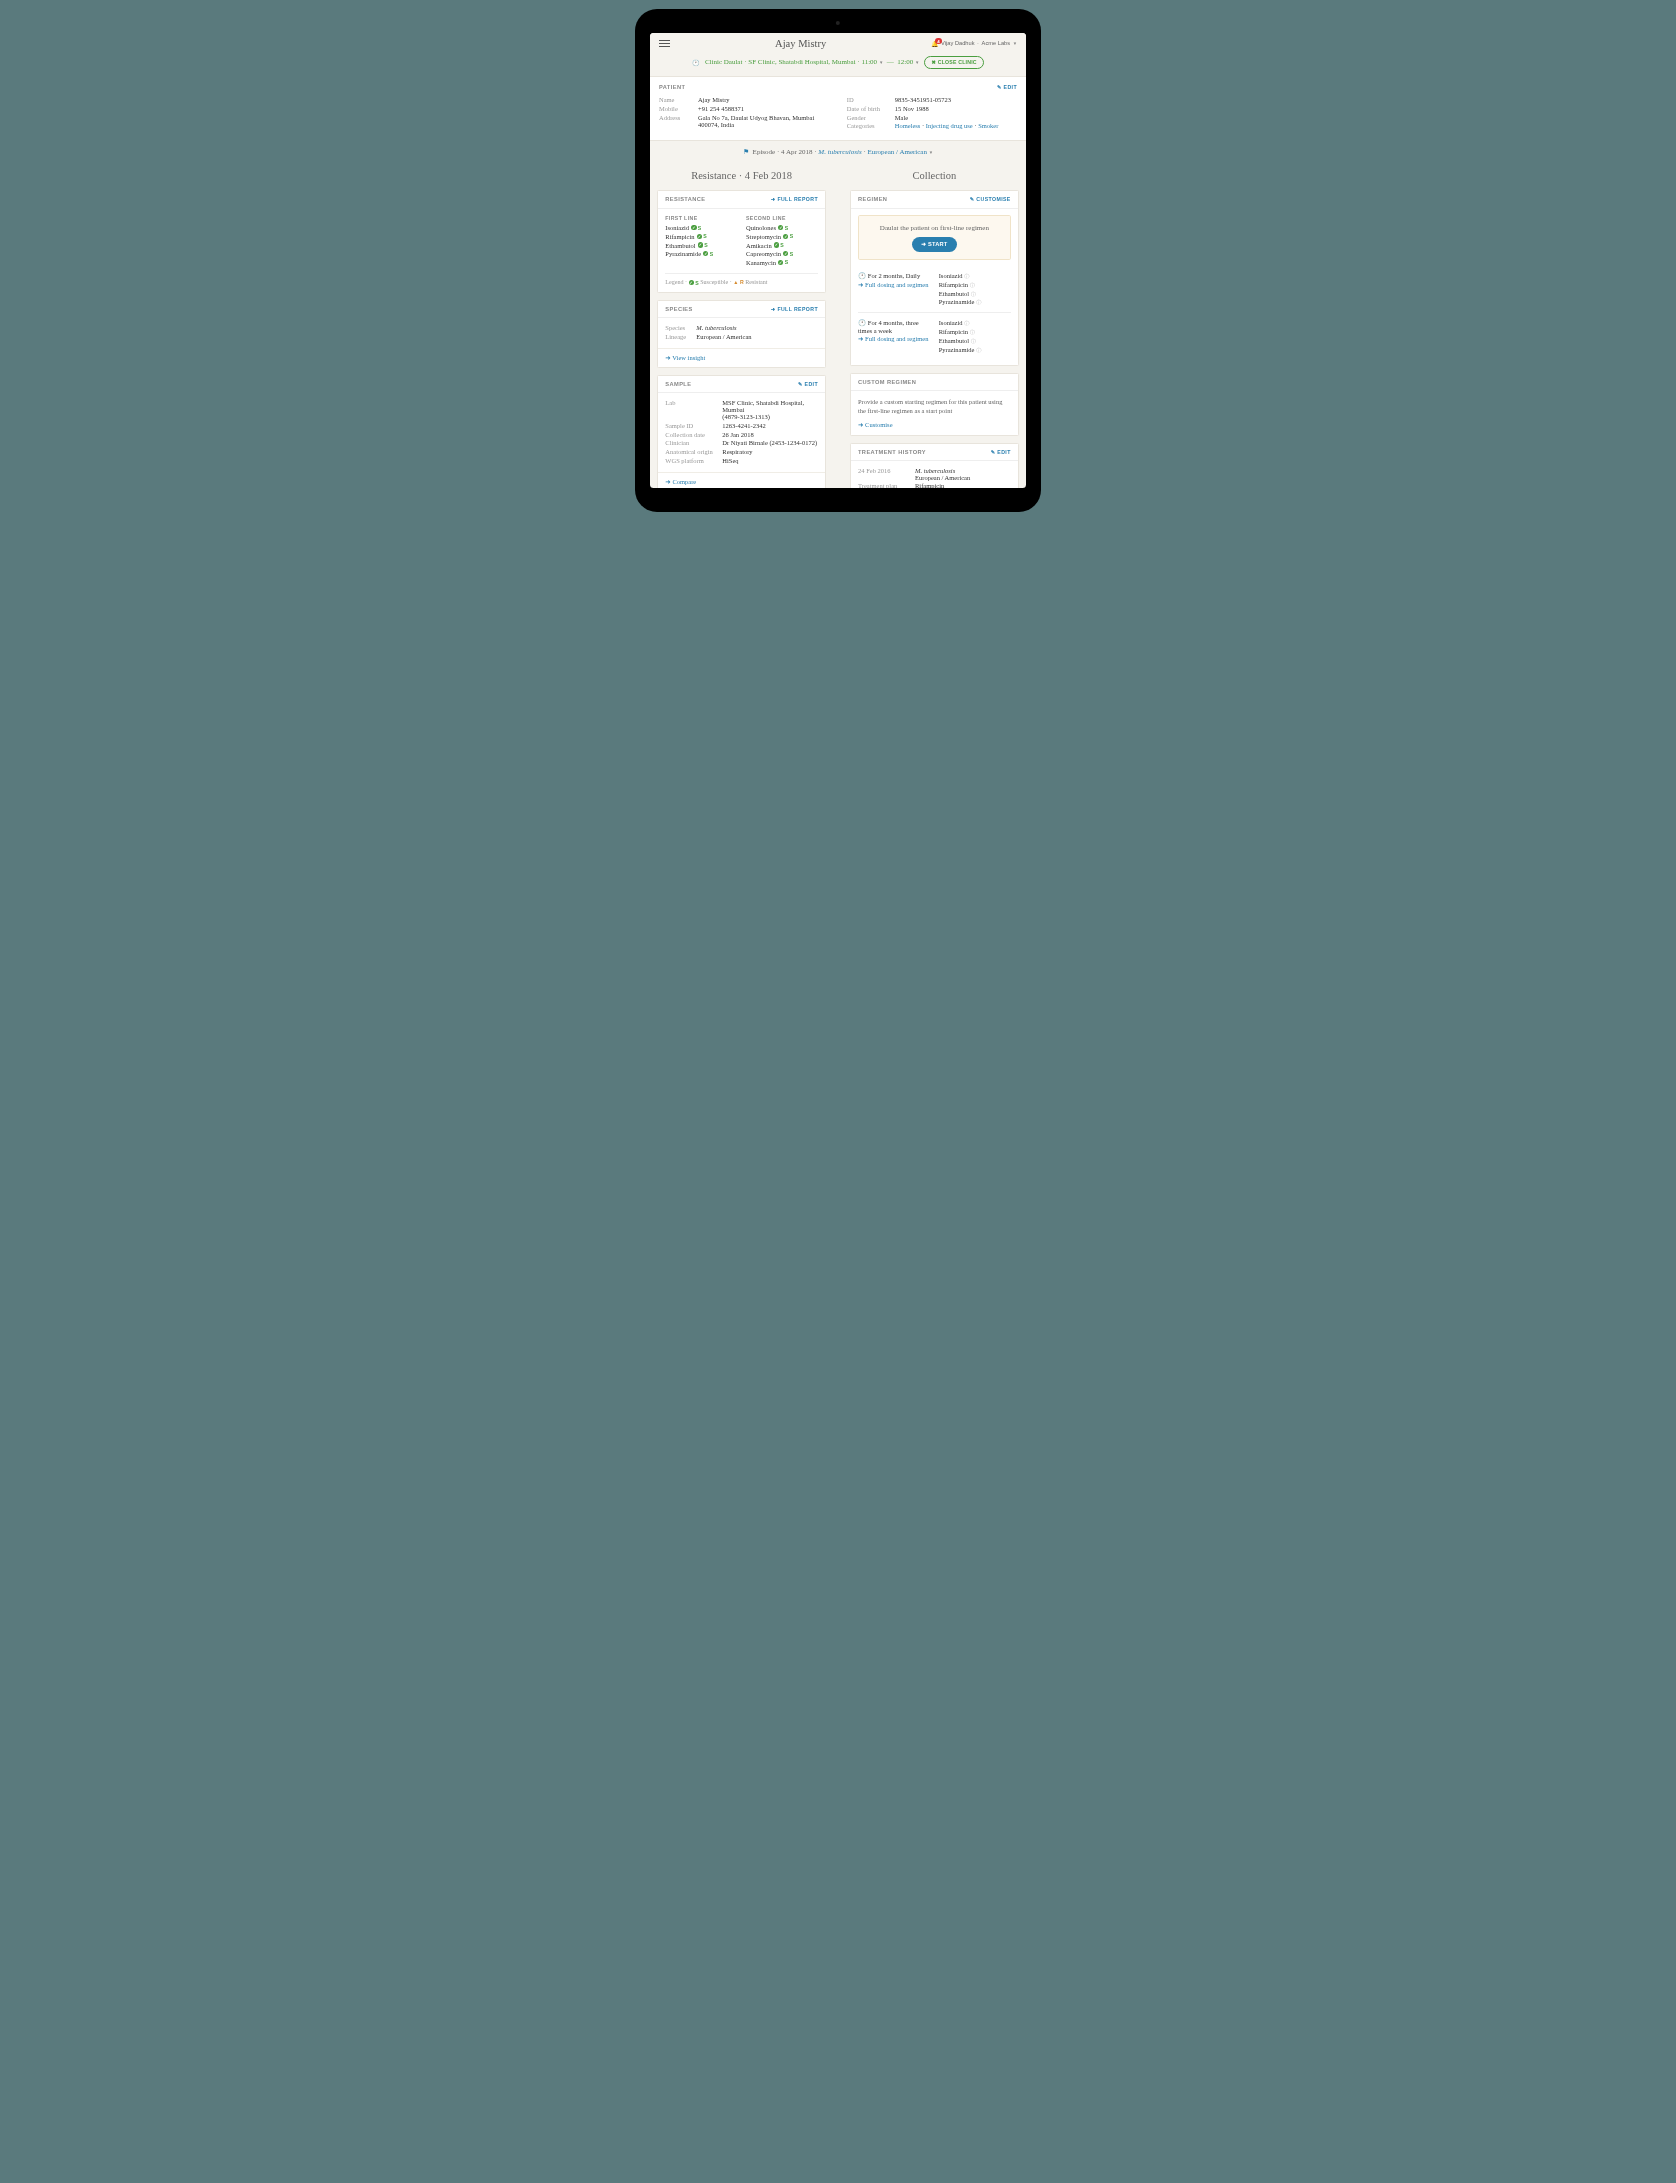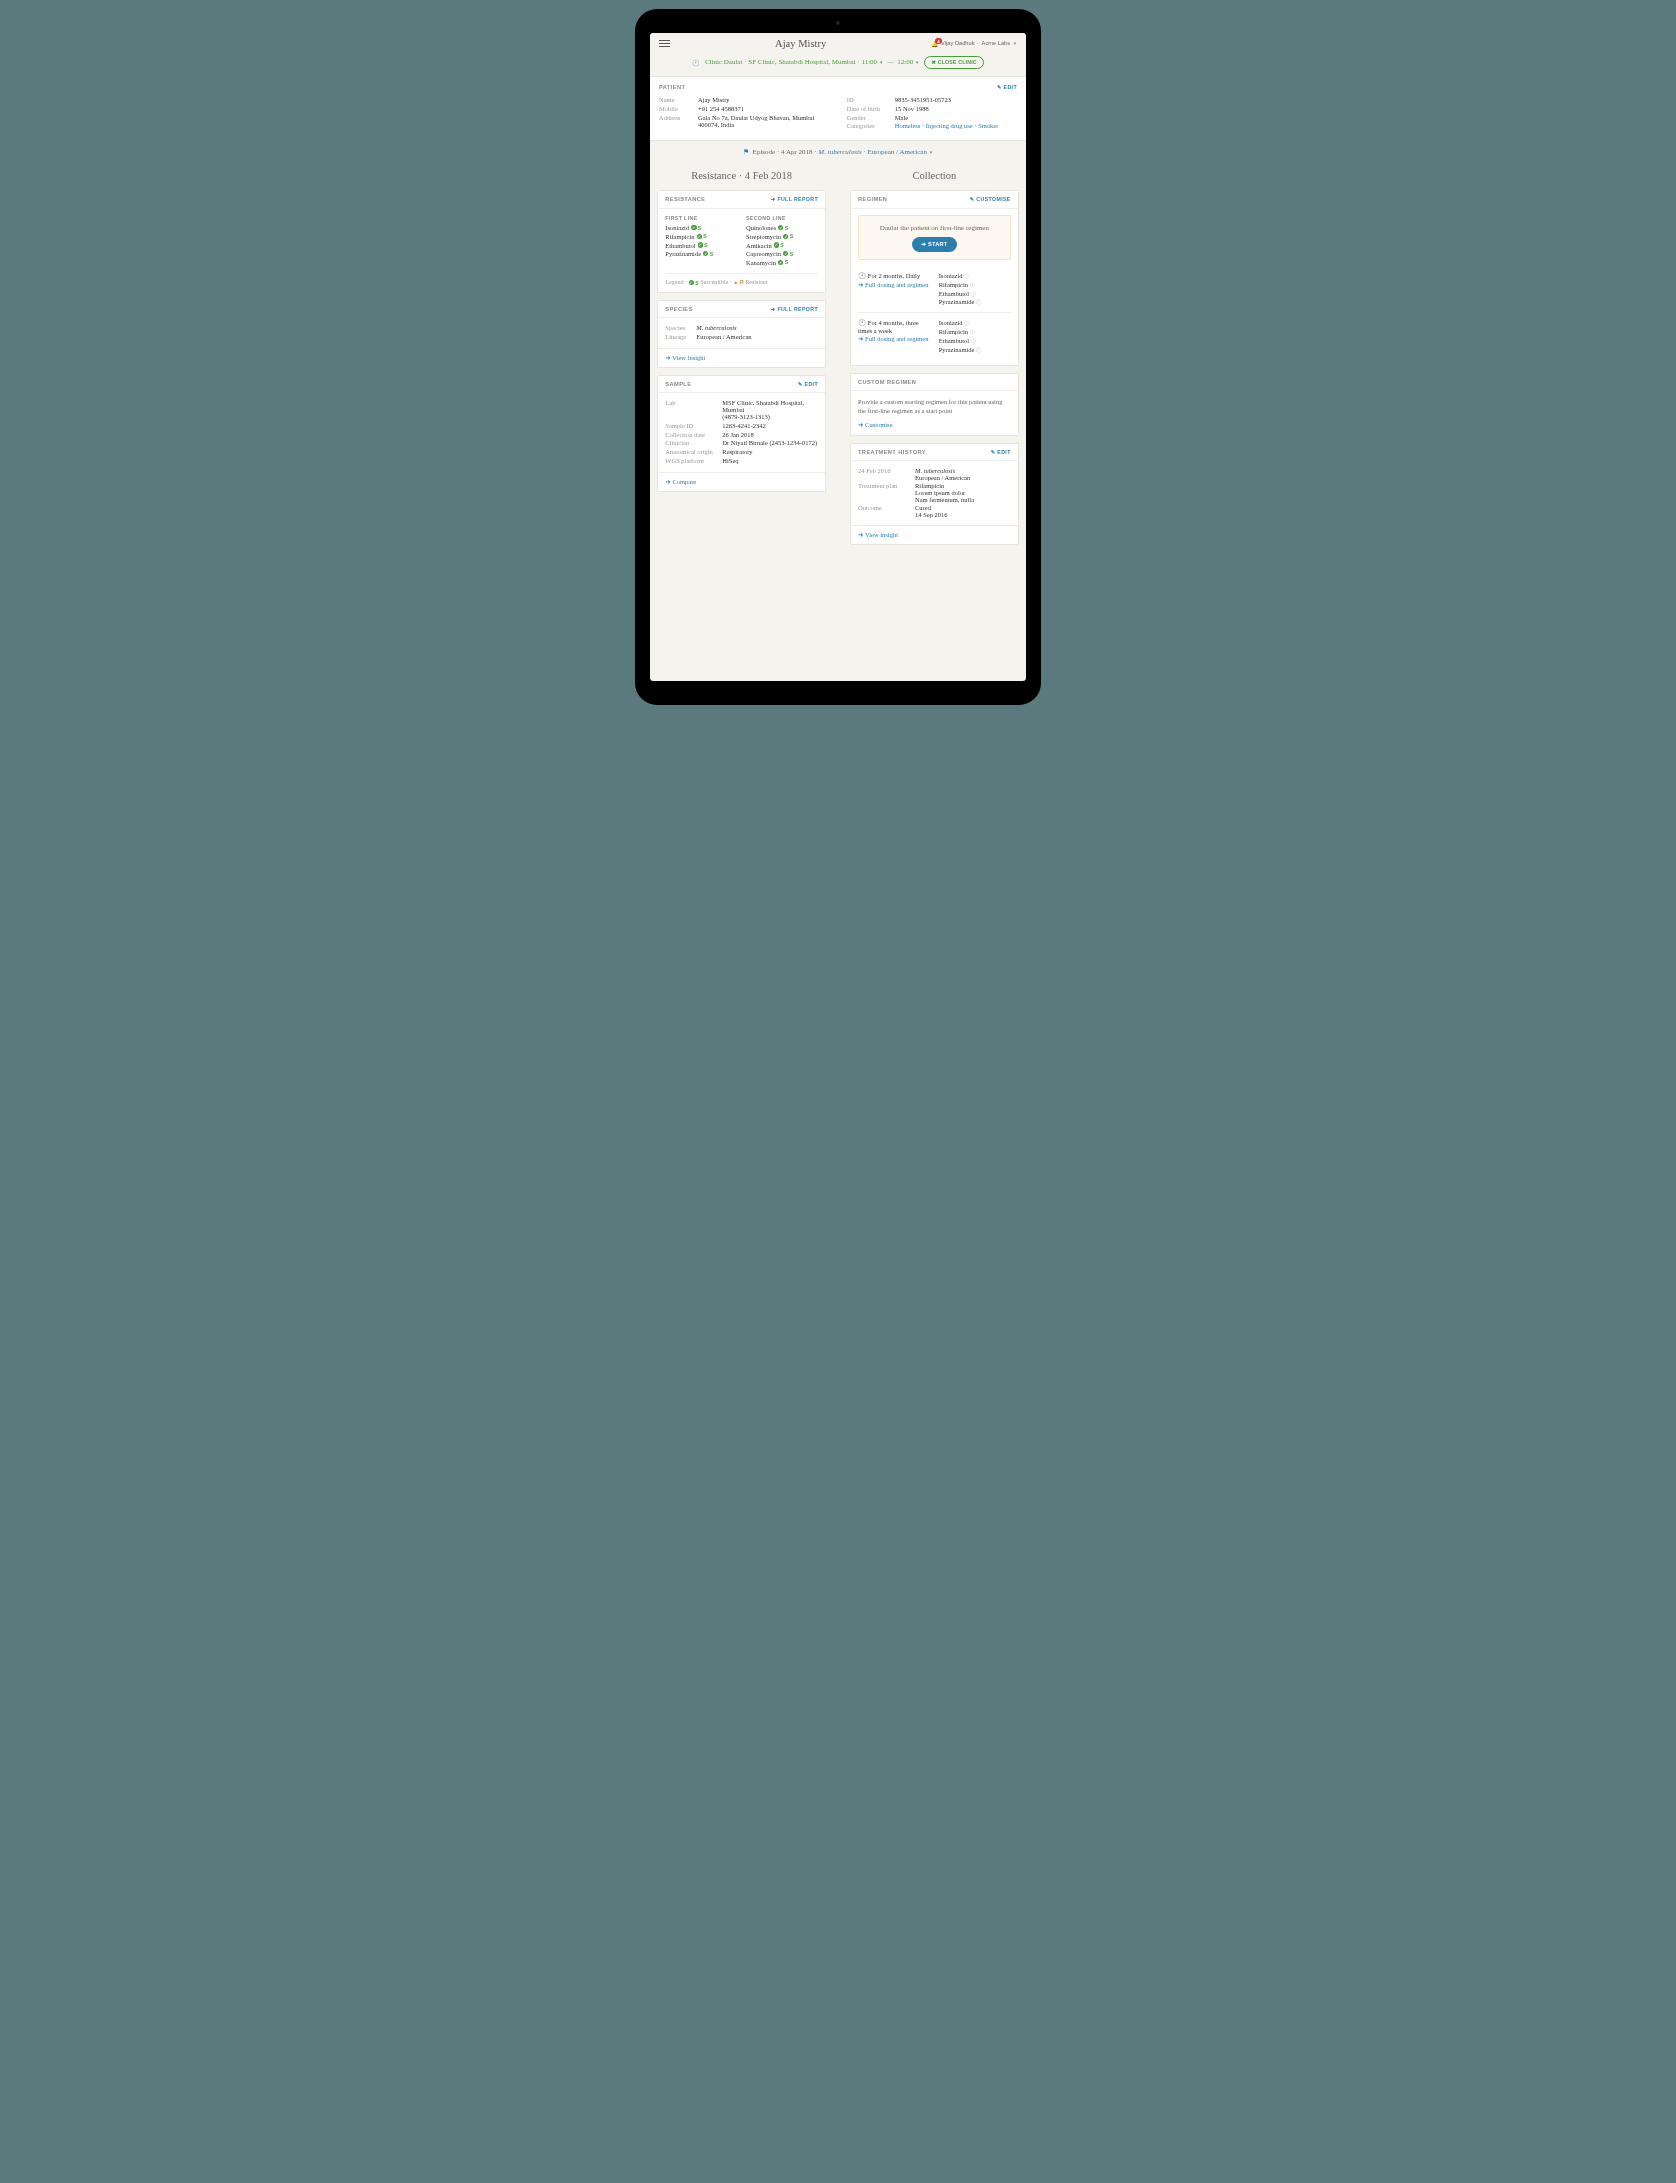--- a/index.html
+++ b/index.html
@@ -26,21 +26,21 @@
   transform: translateX(-50%);
   width: 4.4px;
   height: 4.4px;
   background: #222;
   border-radius: 50%;
 }
 .screen {
   background: #f5f3ee;
   border-radius: 3.5px;
   overflow: hidden;
-  height: 648px;
+  height: 455px;
   position: relative;
 }
 .topbar {
   display: flex;
   align-items: center;
   padding: 5.2px 8.7px 3.5px;
   background: #f5f3ee;
 }
 .hamburger {
   display: flex;

